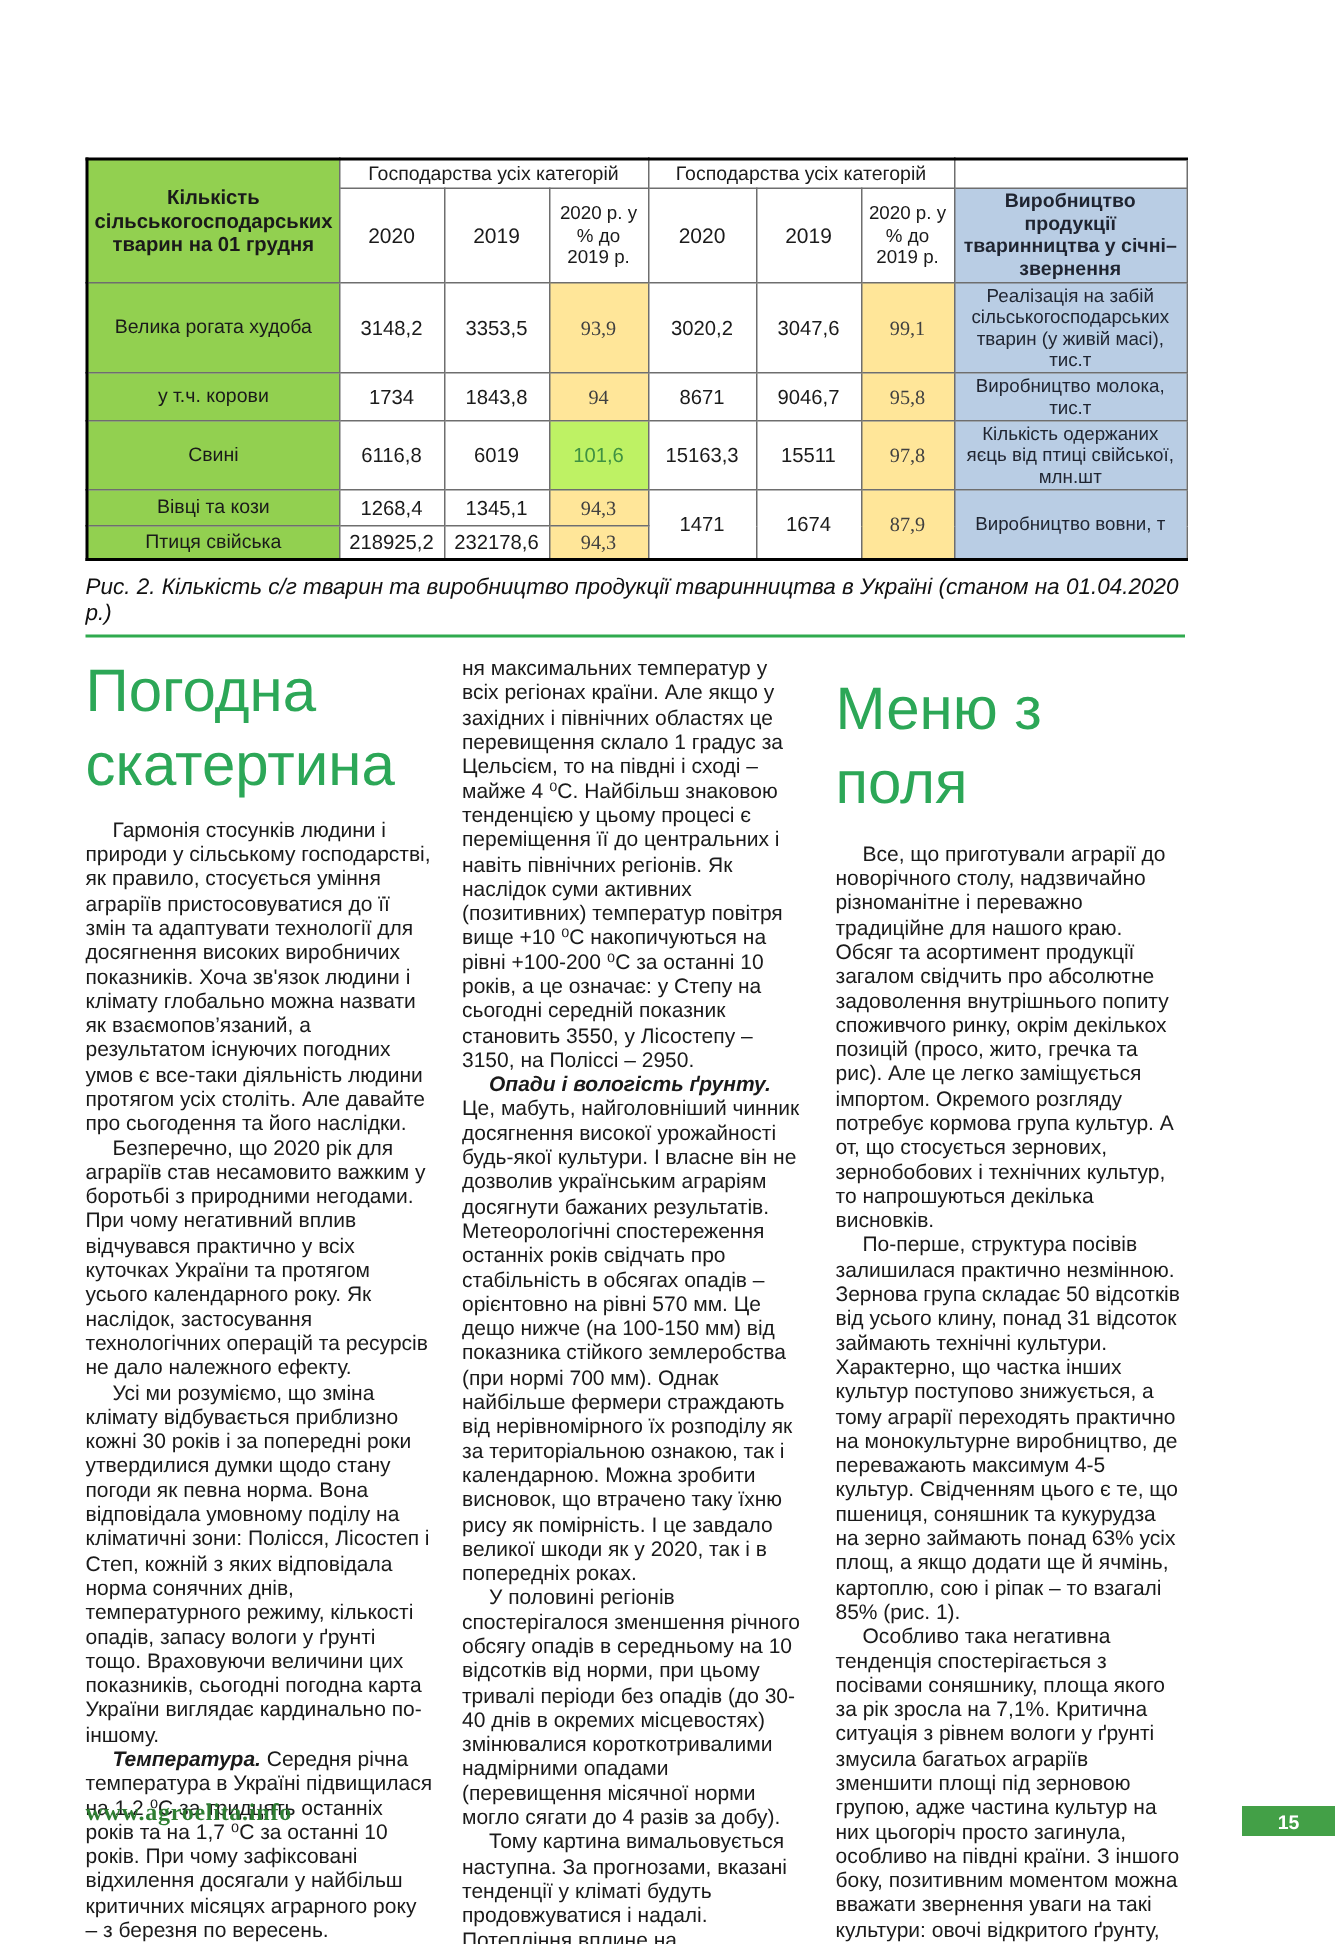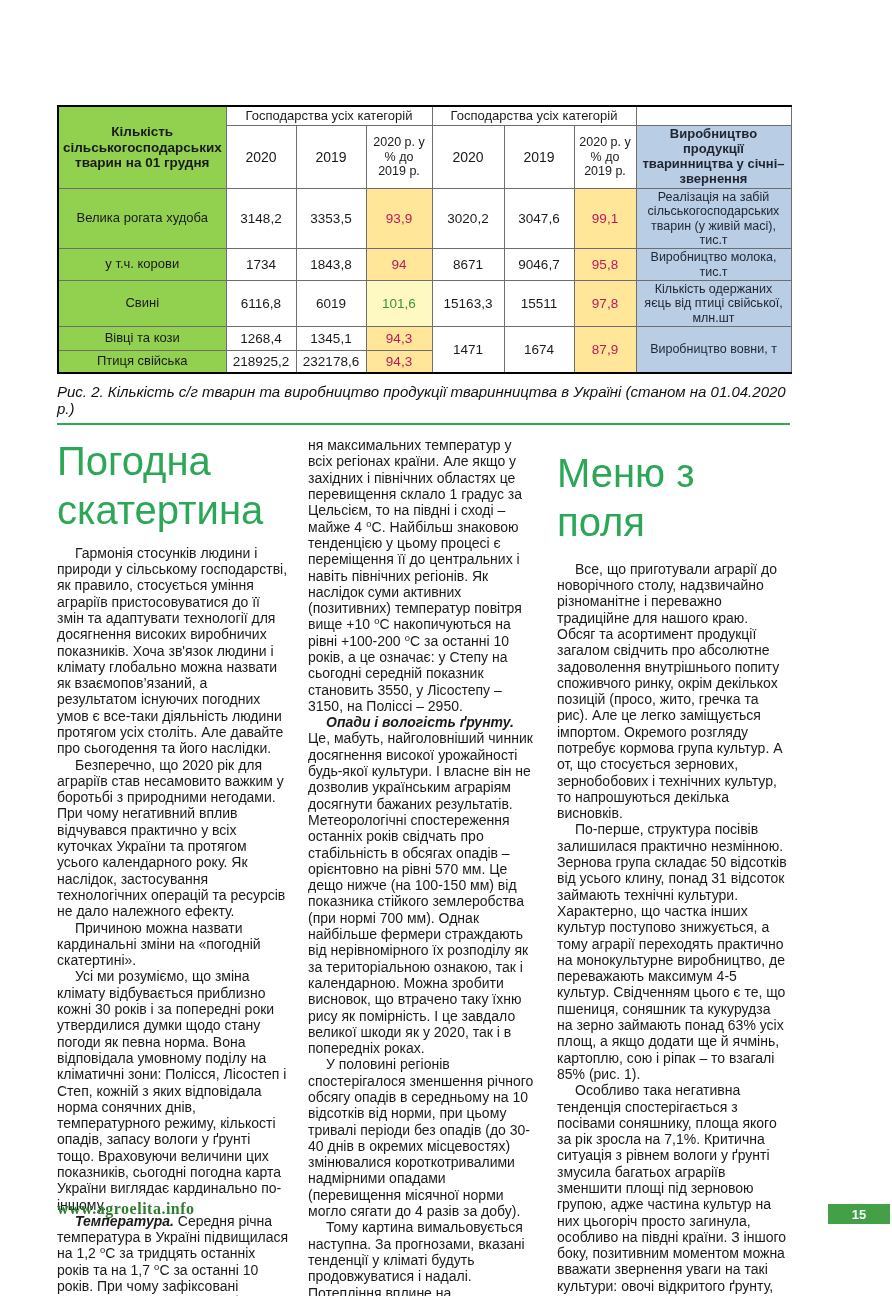--- a/index.html
+++ b/index.html
@@ -10,22 +10,22 @@
   
   table.livestock{border-collapse:collapse;width:733px;table-layout:fixed;
         font-size:13px;line-height:1.15;border:2px solid #000;border-right:1px solid #8a8a8a;}
   table.livestock td{border:1px solid #6e6e6e;padding:1px 4px;vertical-align:middle;text-align:center;}
   td.greenc{background:#92d050;text-align:left;padding-left:6px;}
   td.rowhead{font-weight:bold;font-size:13.5px;}
   td.grouphead{font-size:13px;height:16px;padding:0 2px;}
   td.yearhead{font-size:14px;}
   td.pcthead{font-size:12.5px;}
   td.num{font-size:13.5px;}
-  td.yellow{background:#ffe699;color:#be185d;}
-  td.good{background:#fef9c3;color:#3f9142;}
+  td.yellow{background:#ffe699;color:#404040;font-family:Liberation Serif, serif;}
+  td.good{background:#bef264;color:#3f9142;}
   td.bluec{background:#b9cde4;text-align:right;font-size:12.5px;padding-right:5px;color:#1f2430;}
   td.bluehead{font-weight:bold;font-size:13px;}
   td.sep{border-left:3px solid #000;}
   td.topright{background:#fff;}
   tr.r-group td{height:16px;}
   tr.r-years td{height:46px;}
   tr.r1 td{height:50px;}
   tr.r2 td{height:21px;}
   tr.r3 td{height:34px;margin-left:36px;}
   tr.r4 td{height:21px;}
@@ -136,21 +136,20 @@
       </table>
 
     <div class="caption">Рис. 2. Кількість с/г тварин та виробництво продукції тваринництва в Україні (станом на 01.04.2020 р.)</div>
     <div class="rule"></div>
 
     <div class="cols">
       <div class="col" id="col1">
           <h1 class="article-title">Погодна скатертина</h1>
           <p class="para">Гармонія стосунків людини і природи у сільському господарстві, як правило, стосується уміння аграріїв пристосовуватися до її змін та адаптувати технології для досягнення високих виробничих показників. Хоча зв'язок людини і клімату глобально можна назвати як взаємопов’язаний, а результатом існуючих погодних умов є все-таки діяльність людини протягом усіх століть. Але давайте про сьогодення та його наслідки.</p>
           <p class="para">Безперечно, що 2020 рік для аграріїв став несамовито важким у боротьбі з природними негодами. При чому негативний вплив відчувався практично у всіх куточках України та протягом усього календарного року. Як наслідок, застосування технологічних операцій та ресурсів не дало належного ефекту.</p>
-          <p class="para">Причиною можна назвати кардинальні зміни на «погодній скатертині».</p>
           <p class="para">Усі ми розуміємо, що зміна клімату відбувається приблизно кожні 30 років і за попередні роки утвердилися думки щодо стану погоди як певна норма. Вона відповідала умовному поділу на кліматичні зони: Полісся, Лісостеп і Степ, кожній з яких відповідала норма сонячних днів, температурного режиму, кількості опадів, запасу вологи у ґрунті тощо. Враховуючи величини цих показників, сьогодні погодна карта України виглядає кардинально по-іншому.</p>
           <p class="para"><span class="lead">Температура. </span>Середня річна температура в Україні підвищилася на 1,2 ⁰С за тридцять останніх років та на 1,7 ⁰С за останні 10 років. При чому зафіксовані відхилення досягали у найбільш критичних місяцях аграрного року – з березня по вересень. Температурні перепади спричинили масове побиття рекордів досягнен-</p>
         </div>
       <div class="col mid" id="col2">
           <p class="para noindent">ня максимальних температур у всіх регіонах країни. Але якщо у західних і північних областях це перевищення склало 1 градус за Цельсієм, то на півдні і сході – майже 4 ⁰С. Найбільш знаковою тенденцією у цьому процесі є переміщення її до центральних і навіть північних регіонів. Як наслідок суми активних (позитивних) температур повітря вище +10 ⁰С накопичуються на рівні +100-200 ⁰С за останні 10 років, а це означає: у Степу на сьогодні середній показник становить 3550, у Лісостепу – 3150, на Поліссі – 2950.</p>
           <p class="para"><span class="lead">Опади і вологість ґрунту. </span>Це, мабуть, найголовніший чинник досягнення високої урожайності будь-якої культури. І власне він не дозволив українським аграріям досягнути бажаних результатів. Метеорологічні спостереження останніх років свідчать про стабільність в обсягах опадів – орієнтовно на рівні 570 мм. Це дещо нижче (на 100-150 мм) від показника стійкого землеробства (при нормі 700 мм). Однак найбільше фермери страждають від нерівномірного їх розподілу як за територіальною ознакою, так і календарною. Можна зробити висновок, що втрачено таку їхню рису як помірність. І це завдало великої шкоди як у 2020, так і в попередніх роках.</p>
           <p class="para">У половині регіонів спостерігалося зменшення річного обсягу опадів в середньому на 10 відсотків від норми, при цьому тривалі періоди без опадів (до 30-40 днів в окремих місцевостях) змінювалися короткотривалими надмірними опадами (перевищення місячної норми могло сягати до 4 разів за добу).</p>
           <p class="para">Тому картина вимальовується наступна. За прогнозами, вказані тенденції у кліматі будуть продовжуватися і надалі. Потепління вплине на пом’якшення зимових умов вирощування культур та одночасно на більш посушливий режим влітку. Тобто вегетаційний період розпочинатиметься швидше, але триватиме довше.</p>
         </div>
       <div class="col" id="col3">

